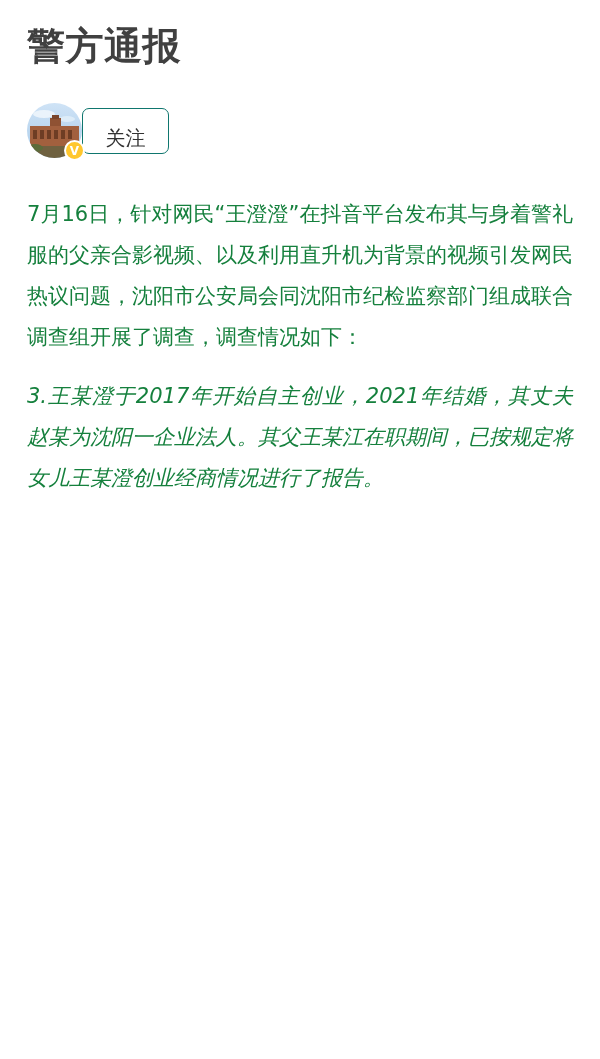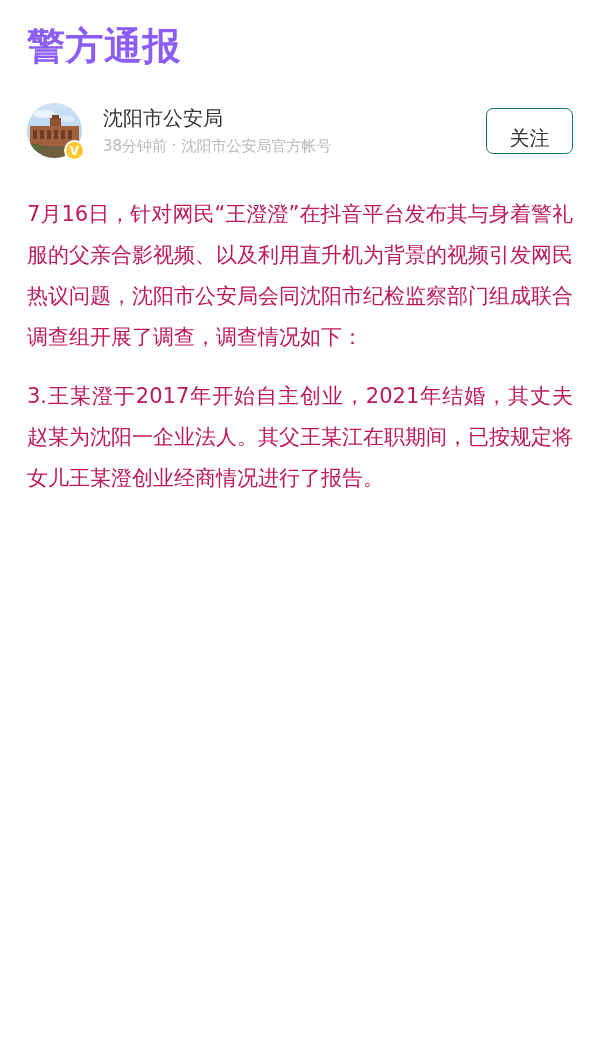--- a/index.html
+++ b/index.html
@@ -12,21 +12,21 @@
     font-family: "DejaVu Sans", "Liberation Sans", sans-serif;
     position: relative;
     overflow: hidden;
   }
   .page { padding: 0 27px; position: relative; height: 100%; }
 
   .title {
     margin: 24px 0 0 0;
     font-size: 38px;
     font-weight: 700;
-    color: #8b5cf6;
+    color: #404040;
     letter-spacing: 0.5px;
     line-height: 1.2;
   }
 
   .author-row {
     margin-top: 33px;
     display: flex;
     align-items: center;
     height: 56px;
   }
@@ -85,25 +85,25 @@
     color: #333333;
     font-family: inherit;
     cursor: pointer;
     padding: 16px;
   }
 
   .article {
     margin-top: 35px;
     font-size: 21px;
     line-height: 41px;
-    color: #be185d;
+    color: #15803d;
     text-align: justify;
   }
   .article p { margin: 0 0 18px 0; }
-  .article p:last-child { margin-bottom: 0; }
+  .article p:last-child { margin-bottom: 0; font-style: italic; }
 </style>
 </head>
 <body>
 
 <div class="page">
 
   <h1 class="title">警方通报</h1>
 
   <div class="author-row">
     <div class="avatar">
@@ -125,24 +125,20 @@
         <rect x="20" y="27" width="4" height="9" fill="#6e3d24"></rect>
         <rect x="27" y="27" width="4" height="9" fill="#6e3d24"></rect>
         <rect x="34" y="27" width="4" height="9" fill="#6e3d24"></rect>
         <rect x="41" y="27" width="4" height="9" fill="#6e3d24"></rect>
         <rect x="0" y="43" width="55" height="12" fill="#6f6140"></rect>
         <ellipse cx="8" cy="45" rx="8" ry="4" fill="#5c6b3a"></ellipse>
         <ellipse cx="47" cy="45" rx="8" ry="4" fill="#5c6b3a"></ellipse>
       </svg>
       <span class="v-badge">V</span>
     </div>
-    <div class="author-info">
-      <div class="author-name">沈阳市公安局</div>
-      <div class="author-meta">38分钟前 · 沈阳市公安局官方帐号</div>
-    </div>
     <button class="follow-btn">关注</button>
   </div>
 
   <div class="article">
     <p>7月16日，针对网民“王澄澄”在抖音平台发布其与身着警礼服的父亲合影视频、以及利用直升机为背景的视频引发网民热议问题，沈阳市公安局会同沈阳市纪检监察部门组成联合调查组开展了调查，调查情况如下：</p>
     <p>3.王某澄于2017年开始自主创业，2021年结婚，其丈夫赵某为沈阳一企业法人。其父王某江在职期间，已按规定将女儿王某澄创业经商情况进行了报告。</p>
   </div>
 
 </div>
 

